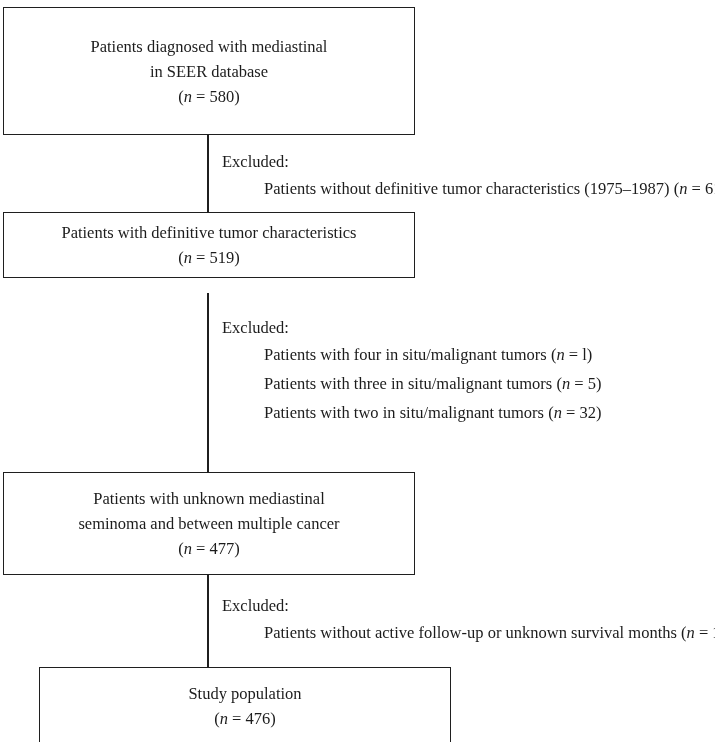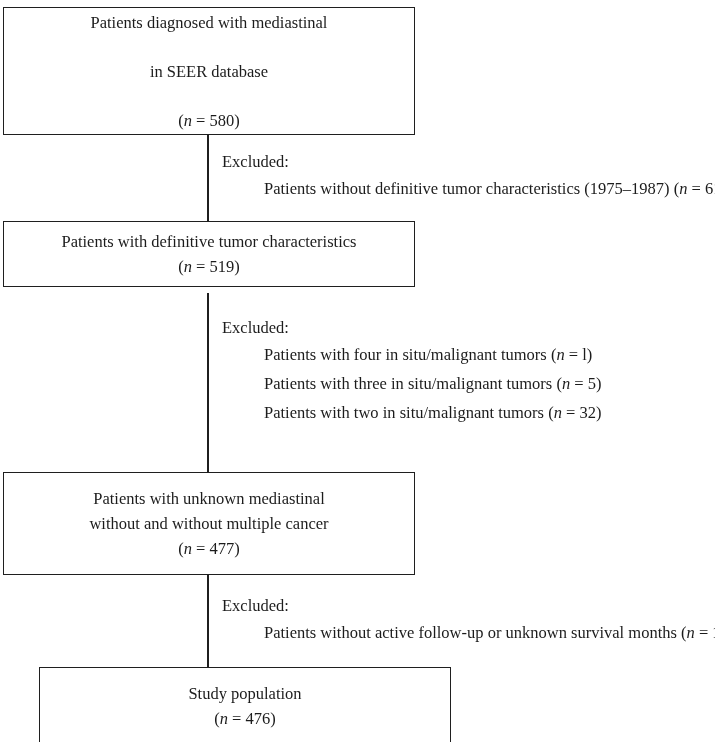--- a/index.html
+++ b/index.html
@@ -24,22 +24,22 @@
     box-sizing: border-box;
     border: 1.5px solid #1f1f1f;
     display: flex;
     flex-direction: column;
     justify-content: center;
     align-items: center;
     text-align: center;
     line-height: 25px;
     background: #ffffff;
   }
-  .box-1 { top: 7px;   height: 128px; gap: 24px; }
-  .box-2 { top: 221px; height: 66px; }
+  .box-1 { top: 7px;   height: 128px; }
+  .box-2 { top: 212px; height: 66px; }
   .box-3 { top: 472px; height: 103px; }
   .box-4 { top: 667px; height: 78px; margin-left: 36px; }
   .vline {
     position: absolute;
     left: 207px;
     width: 2px;
     background: #1f1f1f;
   }
   .vline-1 { top: 135px; height: 92px; }
   .vline-2 { top: 293px; height: 179px; }
@@ -88,21 +88,21 @@
     <div class="excl-label">Excluded:</div>
     <div class="excl-items">
       <div class="excl-item"><span>Patients with four in situ/malignant tumors (</span><span class="nvar">n</span><span> = l)</span></div>
       <div class="excl-item"><span>Patients with three in situ/malignant tumors (</span><span class="nvar">n</span><span> = 5)</span></div>
       <div class="excl-item"><span>Patients with two in situ/malignant tumors (</span><span class="nvar">n</span><span> = 32)</span></div>
     </div>
   </div>
 
   <div class="box box-3">
     <div>Patients with unknown mediastinal</div>
-    <div>without and without multiple cancer</div>
+    <div>seminoma and between multiple cancer</div>
     <div><span>(</span><span class="nvar">n</span><span> = 477)</span></div>
   </div>
 
   <div class="vline vline-3"></div>
 
   <div class="excl excl-3">
     <div class="excl-label">Excluded:</div>
     <div class="excl-items">
       <div class="excl-item"><span>Patients without active follow-up or unknown survival months (</span><span class="nvar">n</span><span> = 1)</span></div>
     </div>

